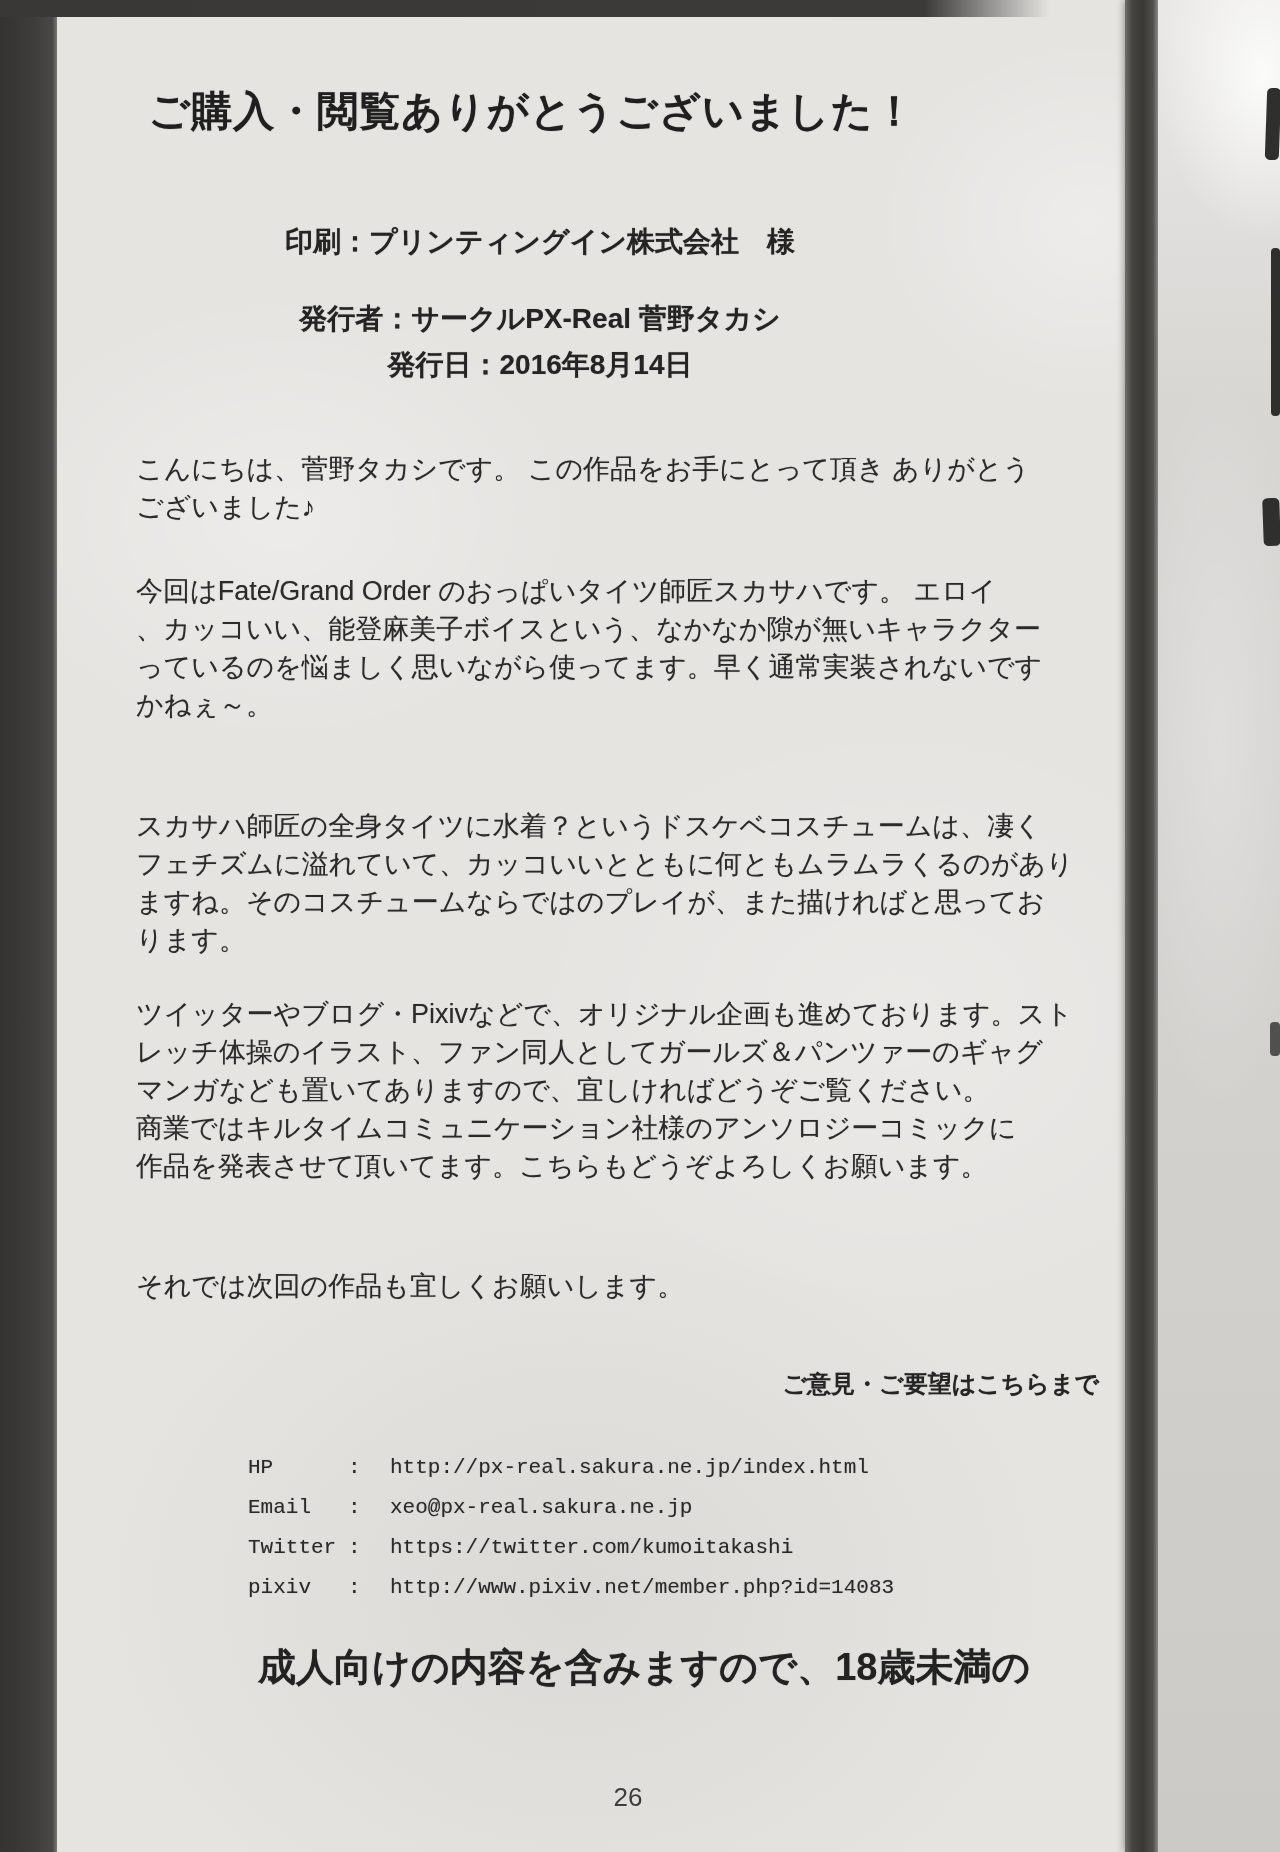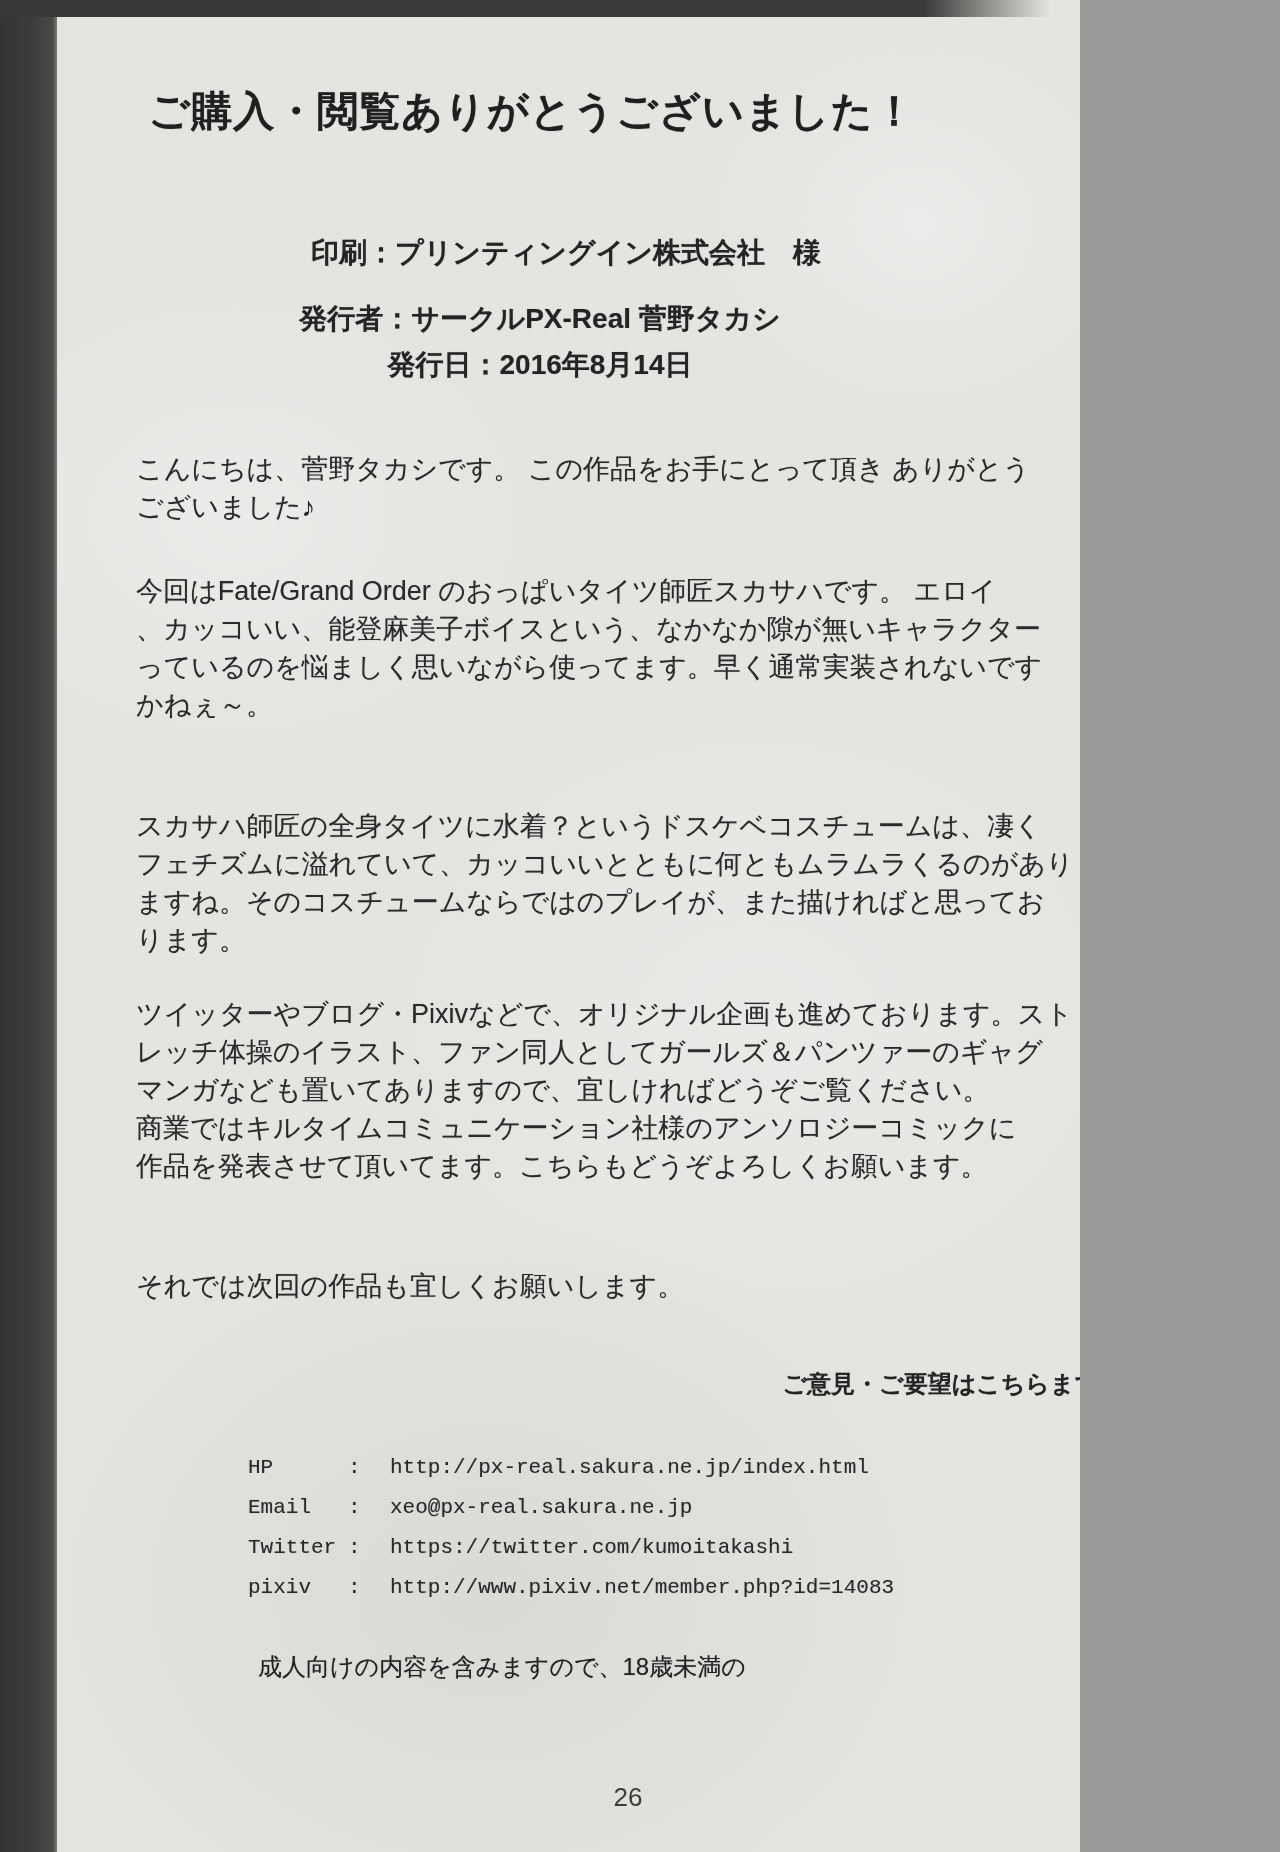--- a/index.html
+++ b/index.html
@@ -2,21 +2,21 @@
 <html><head>
 <meta charset="utf-8">
 <style>
   html, body {
     margin: 0;
     padding: 0;
     background: #9a9a98;
   }
   .canvas {
     position: relative;
-    width: 1080px;
+    width: 1280px;
     height: 1852px;
     overflow: hidden;
     font-family: "Liberation Sans", "DejaVu Sans", sans-serif;
     background:
       radial-gradient(ellipse 420px 320px at 22% 28%, rgba(255,255,255,0.28), transparent 70%),
       radial-gradient(ellipse 520px 420px at 70% 55%, rgba(255,255,255,0.20), transparent 72%),
       radial-gradient(ellipse 650px 520px at 45% 86%, rgba(198,198,195,0.35), transparent 75%),
       radial-gradient(ellipse 300px 260px at 85% 12%, rgba(255,255,255,0.30), transparent 70%),
       #e5e4e1;
     color: #262626;
@@ -54,21 +54,21 @@
     left: 57px; top: 84px; width: 950px;
     margin: 0; text-align: center;
     font-size: 41px; font-weight: bold; letter-spacing: 1px;
     color: #1f1f1f; text-shadow: 0 0 1px rgba(20,20,20,0.45);
   }
   .colophon-line {
     left: 57px; width: 966px; text-align: center;
     font-size: 28px; font-weight: bold; color: #242424;
     text-shadow: 0 0 1px rgba(20,20,20,0.35);
   }
-  .printer   { top: 234px; padding-left: 26px; }
+  .printer   { top: 223px; }
   .publisher { top: 300px; }
   .pubdate   { top: 346px; text-align: center; }
 
   .para {
     position: absolute; left: 136px; width: 840px;
     font-size: 27px; line-height: 38px; color: #2a2a2a;
     text-shadow: 0 0 1px rgba(25,25,25,0.3);
   }
   .para .line { white-space: pre; }
   .p1 { top: 450px; }
@@ -87,21 +87,21 @@
     position: absolute; left: 248px; top: 1448px; width: 760px;
     font-family: "Liberation Mono", "DejaVu Sans Mono", monospace;
     font-size: 21px; line-height: 40px; color: #2a2a2a;
     text-shadow: 0 0 1px rgba(25,25,25,0.3);
   }
   .contact-row { display: flex; }
   .contact-label { display: inline-block; width: 100px; }
   .contact-sep { display: inline-block; width: 42px; }
   .warning {
     position: absolute; left: 258px; top: 1648px; width: 700px;
-    font-size: 24px; font-weight: normal; line-height: 38px; color: #222;
+    font-size: 38px; font-weight: bold; line-height: 38px; color: #222;
     text-shadow: 0 0 1px rgba(20,20,20,0.4);
   }
   .warning .line { white-space: pre; }
   .page-number {
     left: 598px; top: 1782px; width: 60px; text-align: center;
     font-size: 26px; color: #3d3d3d;
   }
 </style>
 </head>
 <body>

